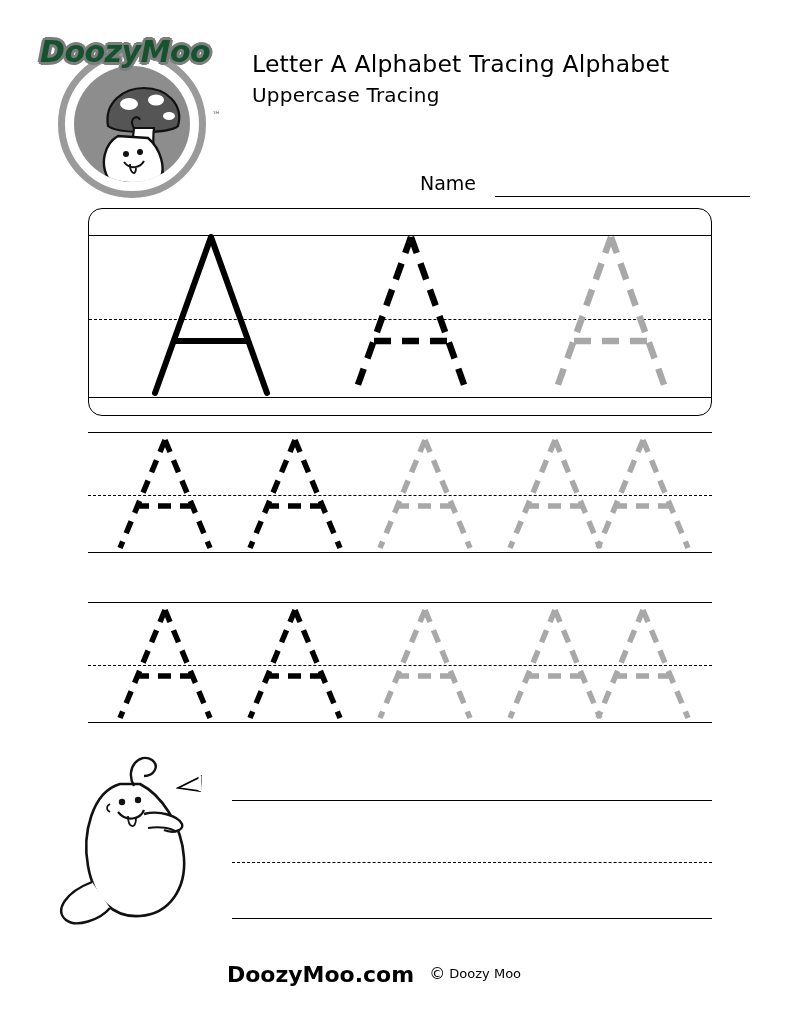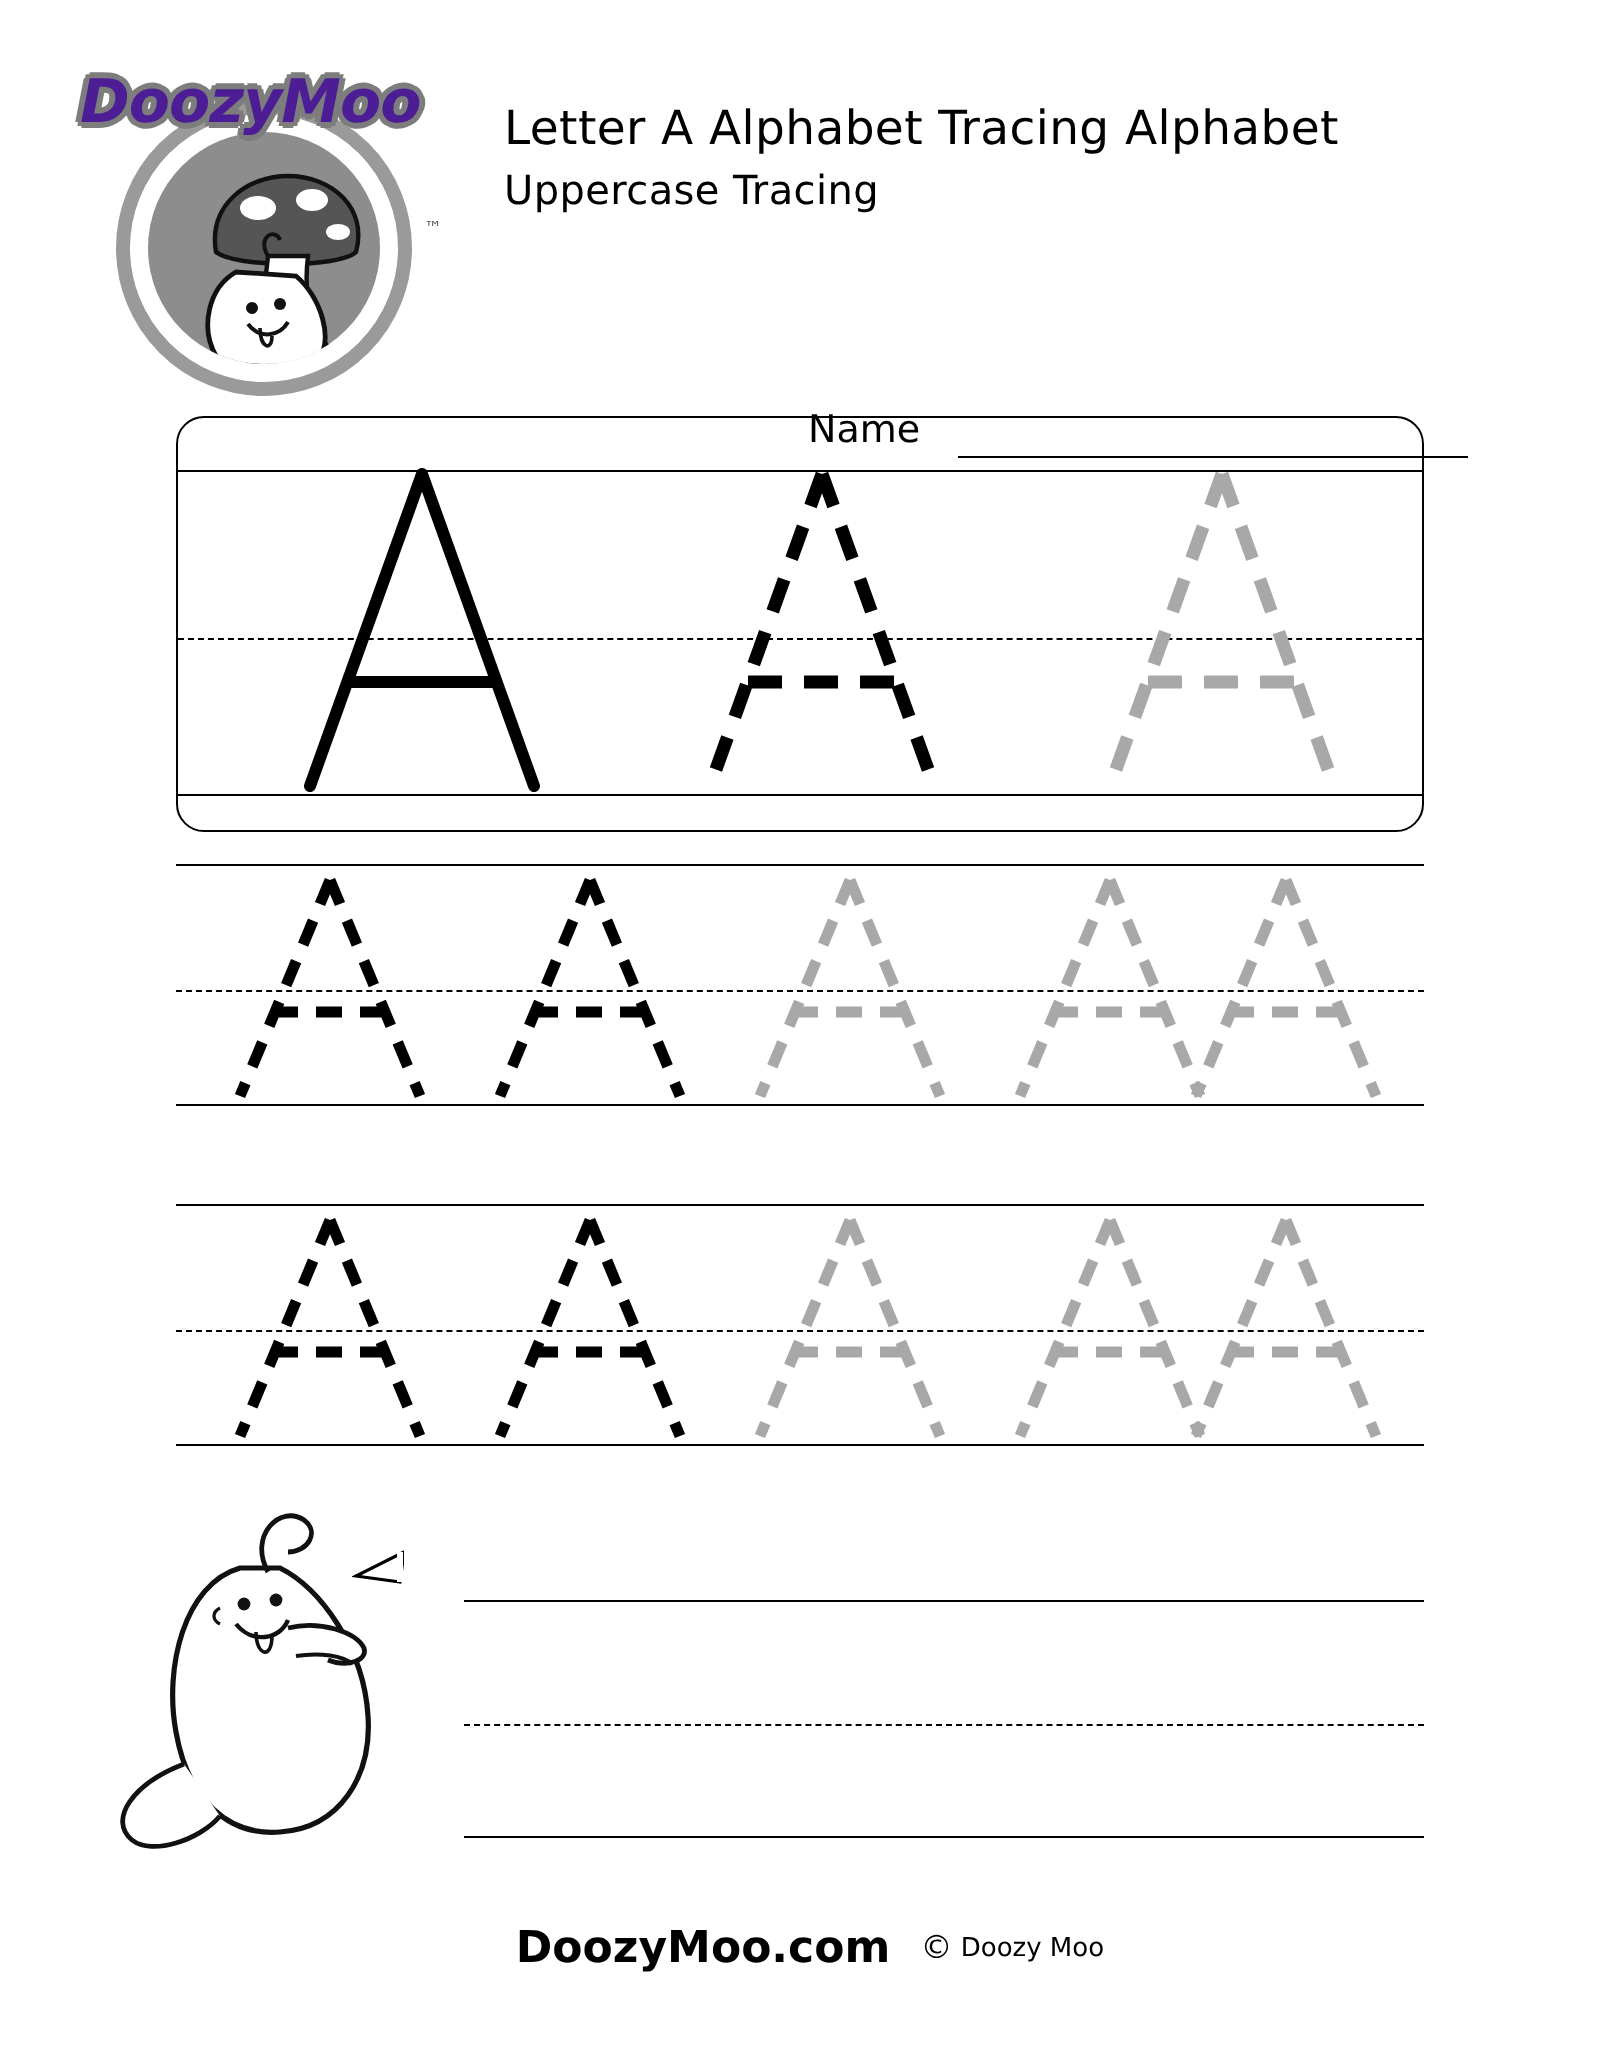--- a/index.html
+++ b/index.html
@@ -52,21 +52,21 @@
     overflow: hidden;
   }
   .logo-wordmark {
     position: absolute;
     left: 6px;
     top: 6px;
     font-family: "DejaVu Sans", sans-serif;
     font-weight: bold;
     font-style: italic;
     font-size: 30px;
-    color: #4c1d95;
+    color: #14532d;
     letter-spacing: -0.5px;
     text-shadow:
       -2px -2px 0 #7d7d7d, 2px -2px 0 #7d7d7d,
       -2px  2px 0 #7d7d7d, 2px  2px 0 #7d7d7d,
       -3px  0   0 #7d7d7d, 3px  0   0 #7d7d7d,
       0   -3px  0 #7d7d7d, 0    3px 0 #7d7d7d;
     z-index: 4;
     white-space: nowrap;
   }
   .logo-tm {
@@ -92,25 +92,24 @@
   }
   .title-line2 {
     font-family: "DejaVu Sans", sans-serif;
     font-size: 20px;
     line-height: 30px;
     letter-spacing: 0.2px;
   }
 
   .name-row {
     position: absolute;
-    left: 404px;
+    left: 420px;
     top: 172px;
     width: 340px;
     height: 30px;
-    margin-top: 32px;
   }
   .name-label {
     position: absolute;
     left: 0;
     top: 0;
     font-size: 19px;
     font-family: "DejaVu Sans", sans-serif;
   }
   .name-line {
     position: absolute;
@@ -213,21 +212,20 @@
   .practice .rule-mid { top: 62px; }
   .practice .rule-bottom { top: 118px; }
 
   
   .footer {
     position: absolute;
     left: 0;
     top: 962px;
     width: 748px;
     text-align: center;
-    padding-left: 31px;
   }
   .footer-site {
     display: inline-block;
     font-family: "DejaVu Sans", sans-serif;
     font-weight: bold;
     font-size: 22px;
     vertical-align: middle;
     letter-spacing: 0px;
   }
   .footer-copy {

